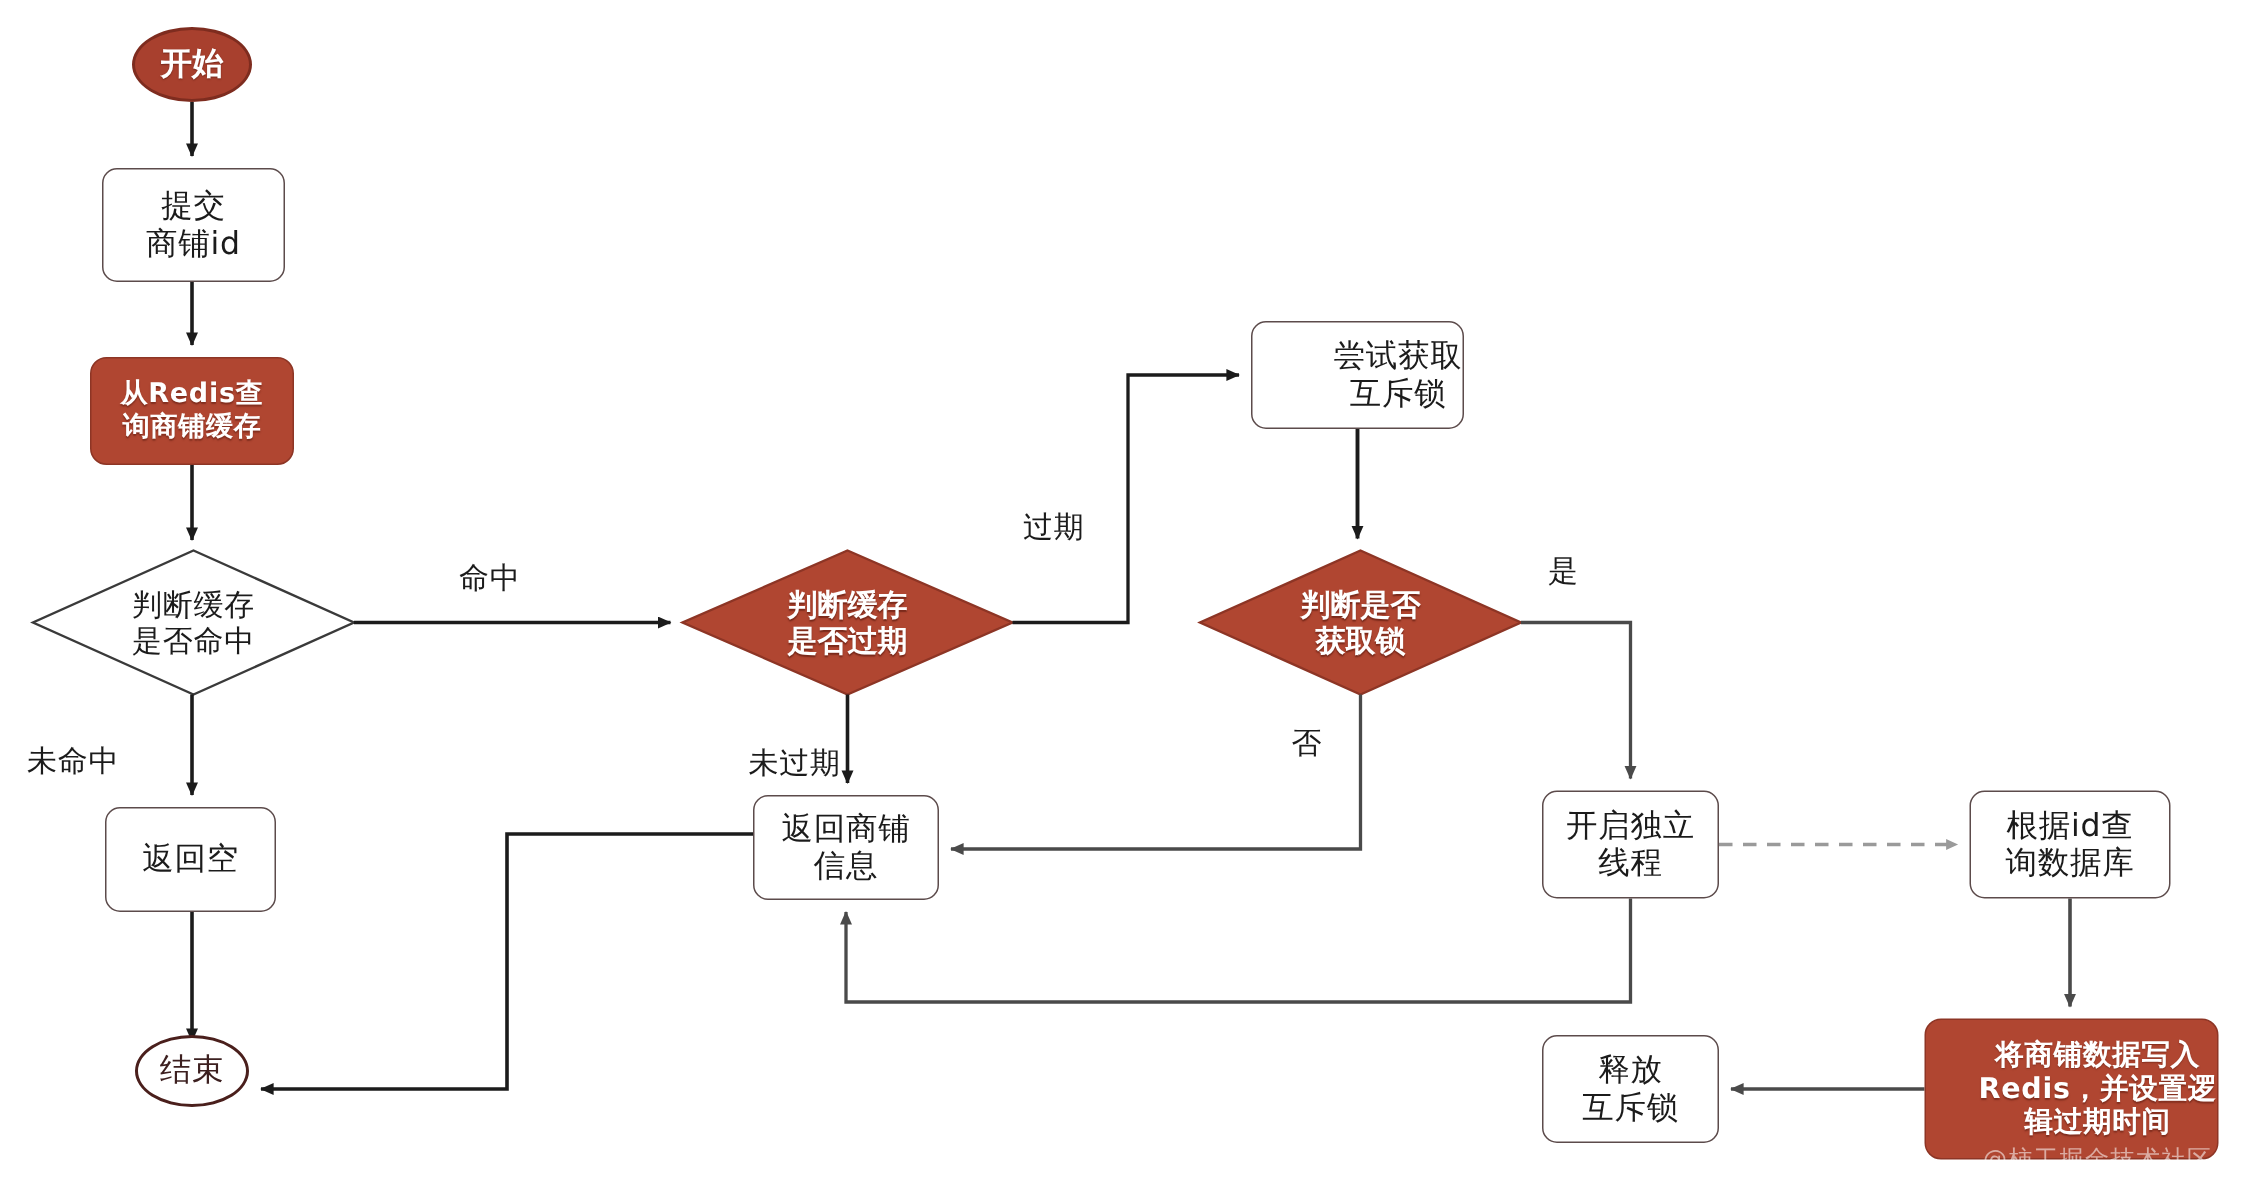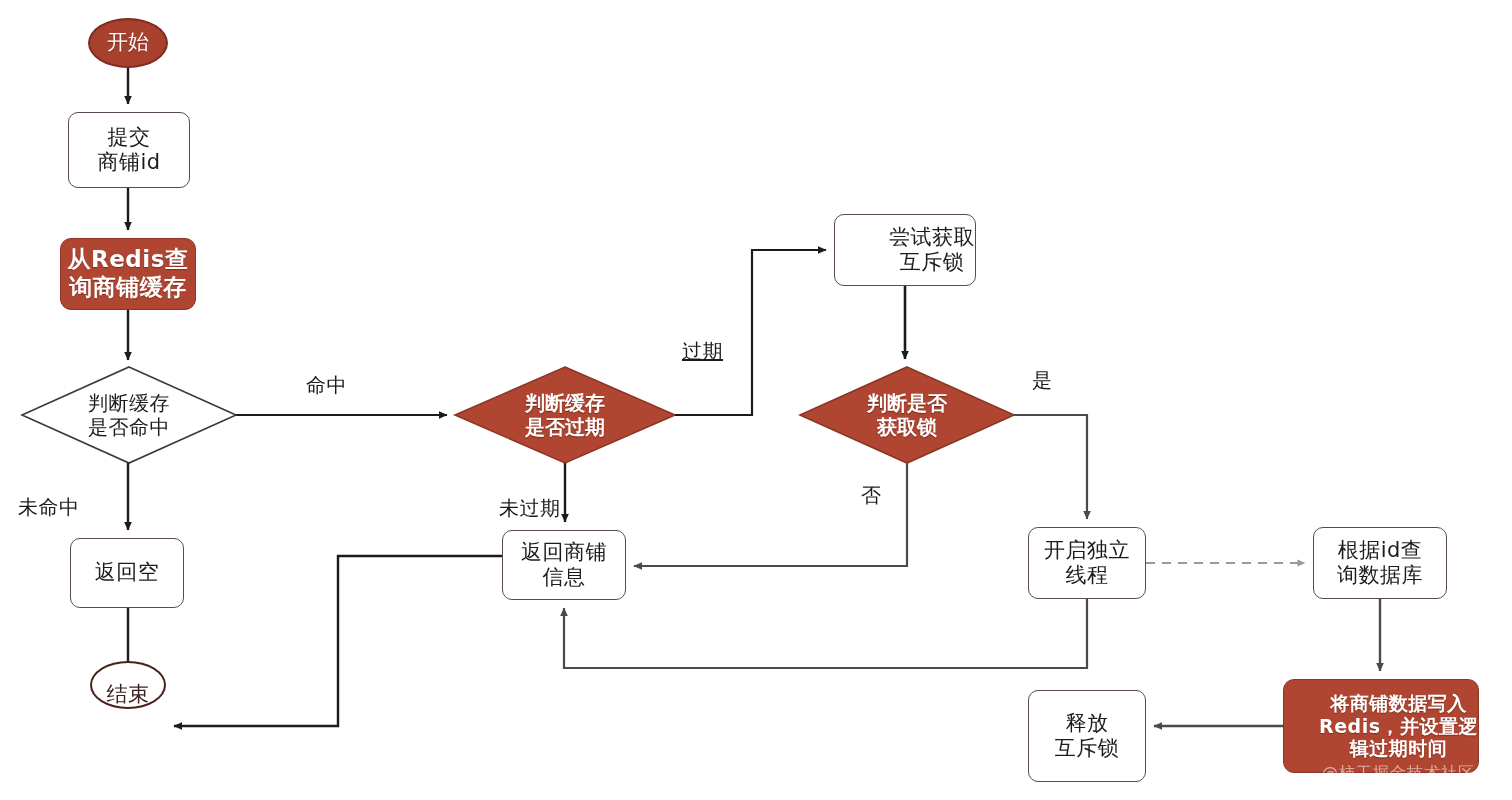--- a/index.html
+++ b/index.html
@@ -43,33 +43,33 @@
     color: #1b1b1b;
     font-size: 21px;
     letter-spacing: 0.5px;
   }
   
   .node.process-red {
     background: #b04631;
     border: 1.6px solid #8d3525;
     border-radius: 11px;
     color: #ffffff;
-    font-size: 23px;
+    font-size: 18px;
     font-weight: bold;
     letter-spacing: 0.5px;
     text-shadow: 0 1px 1px rgba(90,25,15,0.55);
   }
   
   .node.terminal-start {
     background: #a8402e;
     border: 2px solid #7e2c1f;
     border-radius: 50%;
     color: #ffffff;
     font-size: 21px;
-    font-weight: normal;
+    font-weight: bold;
     text-shadow: 0 1px 1px rgba(80,20,10,0.6);
   }
   
   .node.terminal-end {
     background: #ffffff;
     border: 2px solid #4a1f1c;
     border-radius: 50%;
     color: #3d2020;
     font-size: 21px;
     letter-spacing: 0.5px;
@@ -208,21 +208,21 @@
 
   <div class="node decision-white" style="left:22px; top:367px; width:214px; height:96px;">
     <span class="label">判断缓存
 是否命中</span>
   </div>
 
   <div class="node process" style="left:70px; top:538px; width:114px; height:70px;">
     <span class="label">返回空</span>
   </div>
 
-  <div class="node terminal-end" style="left:90px; top:661px; width:76px; height:48px;align-items:flex-end;">
+  <div class="node terminal-end" style="left:90px; top:690px; width:76px; height:48px;">
     <span class="label">结束</span>
   </div>
 
   <div class="node decision-red" style="left:455px; top:367px; width:220px; height:96px;">
     <span class="label">判断缓存
 是否过期</span>
   </div>
 
   <div class="node process" style="left:502px; top:530px; width:124px; height:70px;">
     <span class="label">返回商铺
@@ -248,27 +248,27 @@
     <span class="label">根据id查
 询数据库</span>
   </div>
 
   <div class="node process-red" style="left:1283px; top:679px; width:196px; height:94px; font-size:19px;padding-left:35px;">
     <span class="label">将商铺数据写入
 Redis，并设置逻
 辑过期时间</span>
   </div>
 
-  <div class="node process" style="left:1028px; top:690px; width:118px; height:92px;">
+  <div class="node process" style="left:1028px; top:690px; width:118px; height:72px;">
     <span class="label">释放
 互斥锁</span>
   </div>
 
   <div class="edge-label" style="left:306px; top:372px;">命中</div>
   <div class="edge-label" style="left:18px; top:494px;">未命中</div>
-  <div class="edge-label" style="left:682px; top:338px;text-decoration:underline;">过期</div>
+  <div class="edge-label" style="left:682px; top:338px;">过期</div>
   <div class="edge-label" style="left:479px; top:495px;margin-left:20px;">未过期</div>
   <div class="edge-label" style="left:1032px; top:367px;">是</div>
   <div class="edge-label" style="left:861px; top:482px;">否</div>
 
   <div class="watermark" style="left:1322px; top:763px;">@柿工掘金技术社区</div>
 
 </div>
 
 </body></html>

